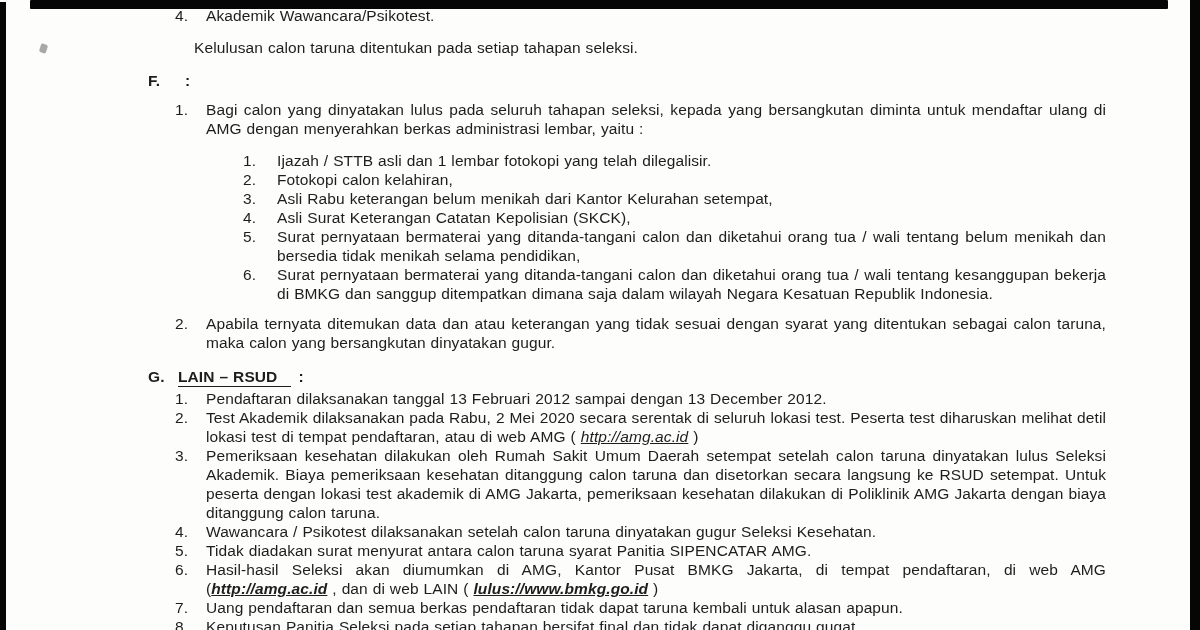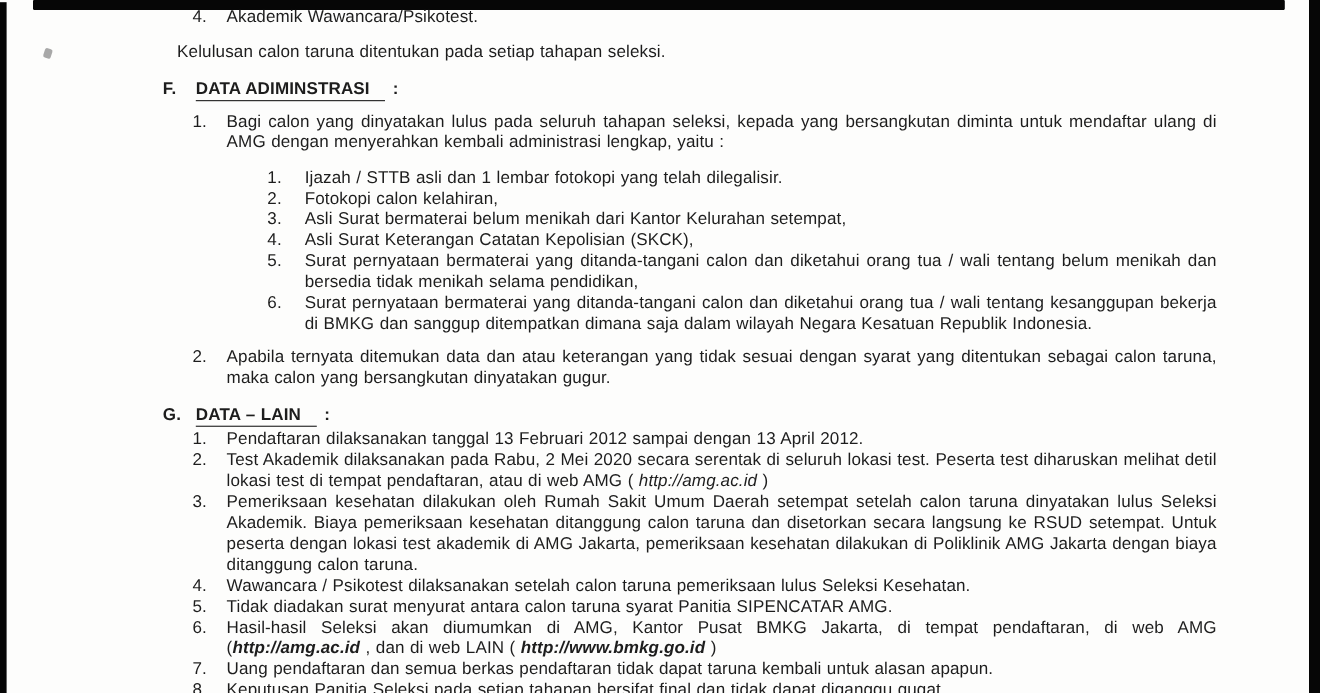--- a/index.html
+++ b/index.html
@@ -15,37 +15,37 @@
   .edge-top  { position:absolute; top:0; left:30px; width:1138px; height:9px; background:#060606; border-radius:1px; }
   .edge-left { position:absolute; top:2px; left:0; width:6px; height:628px; background:#060606; }
   .edge-right{ position:absolute; top:0; right:0; width:10px; height:630px; background:#060606; }
   .speck { position:absolute; left:40px; top:44px; width:7px; height:9px; background:#a8a8a8; border-radius:2px; transform:rotate(18deg); }
   .content { position:absolute; top:6px; left:148px; width:958px; }
 
   .row { display:flex; }
   .row .num { flex:0 0 31px; }
   .row .txt { flex:1; text-align:justify; }
 
-  .note { margin-top:12px; margin-left:13px; }
+  .note { margin-top:12px; margin-left:46px; }
 
   .sec-head { display:flex; margin-top:14px; font-weight:bold; }
   .sec-head .letter { flex:0 0 30px; }
   .sec-head .title  { border-bottom:1.7px solid #1d1d1d; padding-right:14px; }
   .sec-head .colon  { margin-left:7px; }
 
   .main-item { margin-left:27px; }
   .f-item1 { margin-top:9px; }
   .f-item2 { margin-top:11px; }
 
   .sublist { margin-top:12px; margin-left:95px; line-height:19px; }
   .sublist .num { flex:0 0 34px; }
 
   .g-list { margin-top:2px; line-height:19px; }
 
-  .url { font-style:italic; }
+  .url { font-style:italic; text-decoration:underline; }
   .url-bold { font-weight:bold; }
 </style>
 </head>
 <body>
 
 <div class="scan">
   <div class="edge-top"></div>
   <div class="edge-left"></div>
   <div class="edge-right"></div>
   <div class="speck"></div>
@@ -55,41 +55,40 @@
     <div class="row main-item">
       <span class="num">4.</span>
       <span class="txt">Akademik  Wawancara/Psikotest.</span>
     </div>
 
     <p class="note">Kelulusan calon taruna ditentukan pada setiap tahapan seleksi.</p>
 
     <div>
       <div class="sec-head">
         <span class="letter">F.</span>
-        <span class="title">DATA ADIMINSTRASI</span>
         <span class="colon">:</span>
       </div>
 
       <div class="row main-item f-item1">
         <span class="num">1.</span>
-        <span class="txt">Bagi calon yang dinyatakan lulus pada seluruh tahapan seleksi, kepada yang bersangkutan diminta untuk mendaftar ulang di AMG dengan menyerahkan  kembali administrasi lengkap, yaitu  :</span>
+        <span class="txt">Bagi calon yang dinyatakan lulus pada seluruh tahapan seleksi, kepada yang bersangkutan diminta untuk mendaftar ulang di AMG dengan menyerahkan  berkas administrasi lembar, yaitu  :</span>
       </div>
 
       <div class="sublist">
         <div class="row">
           <span class="num">1.</span>
           <span class="txt">Ijazah / STTB asli  dan  1 lembar fotokopi  yang telah dilegalisir.</span>
         </div>
         <div class="row">
           <span class="num">2.</span>
           <span class="txt">Fotokopi calon kelahiran,</span>
         </div>
         <div class="row">
           <span class="num">3.</span>
-          <span class="txt">Asli Surat bermaterai belum menikah  dari Kantor Kelurahan setempat,</span>
+          <span class="txt">Asli Rabu keterangan belum menikah  dari Kantor Kelurahan setempat,</span>
         </div>
         <div class="row">
           <span class="num">4.</span>
           <span class="txt">Asli Surat Keterangan Catatan Kepolisian (SKCK),</span>
         </div>
         <div class="row">
           <span class="num">5.</span>
           <span class="txt">Surat  pernyataan bermaterai  yang  ditanda-tangani calon dan diketahui orang tua / wali tentang belum menikah dan bersedia tidak menikah selama pendidikan,</span>
         </div>
         <div class="row">
@@ -100,53 +99,53 @@
 
       <div class="row main-item f-item2">
         <span class="num">2.</span>
         <span class="txt">Apabila ternyata ditemukan data dan atau keterangan yang tidak sesuai dengan syarat yang ditentukan sebagai calon taruna, maka calon yang bersangkutan dinyatakan gugur.</span>
       </div>
     </div>
 
     <div>
       <div class="sec-head">
         <span class="letter">G.</span>
-        <span class="title">DATA – LAIN</span>
+        <span class="title">LAIN – RSUD</span>
         <span class="colon">:</span>
       </div>
 
       <div class="g-list">
         <div class="row main-item">
           <span class="num">1.</span>
-          <span class="txt">Pendaftaran dilaksanakan  tanggal   13  Februari 2012 sampai dengan 13  April 2012.</span>
+          <span class="txt">Pendaftaran dilaksanakan  tanggal   13  Februari 2012 sampai dengan 13  December 2012.</span>
         </div>
 
         <div class="row main-item">
           <span class="num">2.</span>
           <span class="txt"><span>Test Akademik  dilaksanakan pada  Rabu,  2 Mei 2020  secara serentak  di seluruh lokasi test.   Peserta test diharuskan melihat detil lokasi test di tempat pendaftaran, atau di web AMG  ( </span><span class="url">http://amg.ac.id</span><span> )</span></span>
         </div>
 
         <div class="row main-item">
           <span class="num">3.</span>
           <span class="txt">Pemeriksaan kesehatan dilakukan oleh Rumah Sakit Umum Daerah setempat setelah calon taruna dinyatakan lulus Seleksi Akademik. Biaya pemeriksaan kesehatan ditanggung  calon taruna dan  disetorkan secara langsung ke RSUD  setempat. Untuk peserta dengan lokasi test akademik   di AMG Jakarta, pemeriksaan kesehatan  dilakukan di  Poliklinik AMG Jakarta dengan biaya ditanggung calon taruna.</span>
         </div>
 
         <div class="row main-item">
           <span class="num">4.</span>
-          <span class="txt">Wawancara / Psikotest dilaksanakan setelah calon taruna pemeriksaan lulus Seleksi  Kesehatan.</span>
+          <span class="txt">Wawancara / Psikotest dilaksanakan setelah calon taruna dinyatakan gugur Seleksi  Kesehatan.</span>
         </div>
 
         <div class="row main-item">
           <span class="num">5.</span>
           <span class="txt">Tidak diadakan surat menyurat antara calon  taruna syarat Panitia SIPENCATAR AMG.</span>
         </div>
 
         <div class="row main-item">
           <span class="num">6.</span>
-          <span class="txt"><span>Hasil-hasil Seleksi akan diumumkan di AMG, Kantor Pusat BMKG Jakarta,  di  tempat  pendaftaran,  di  web  AMG (</span><span class="url url-bold">http://amg.ac.id</span><span> ,   dan  di web LAIN  ( </span><span class="url url-bold">http://www.bmkg.go.id</span><span> )</span></span>
+          <span class="txt"><span>Hasil-hasil Seleksi akan diumumkan di AMG, Kantor Pusat BMKG Jakarta,  di  tempat  pendaftaran,  di  web  AMG (</span><span class="url url-bold">http://amg.ac.id</span><span> ,   dan  di web LAIN  ( </span><span class="url url-bold">lulus://www.bmkg.go.id</span><span> )</span></span>
         </div>
 
         <div class="row main-item">
           <span class="num">7.</span>
           <span class="txt">Uang pendaftaran  dan semua berkas pendaftaran tidak dapat taruna kembali untuk alasan apapun.</span>
         </div>
 
         <div class="row main-item">
           <span class="num">8.</span>
           <span class="txt">Keputusan Panitia Seleksi pada setiap tahapan bersifat final dan tidak dapat diganggu gugat.</span>

